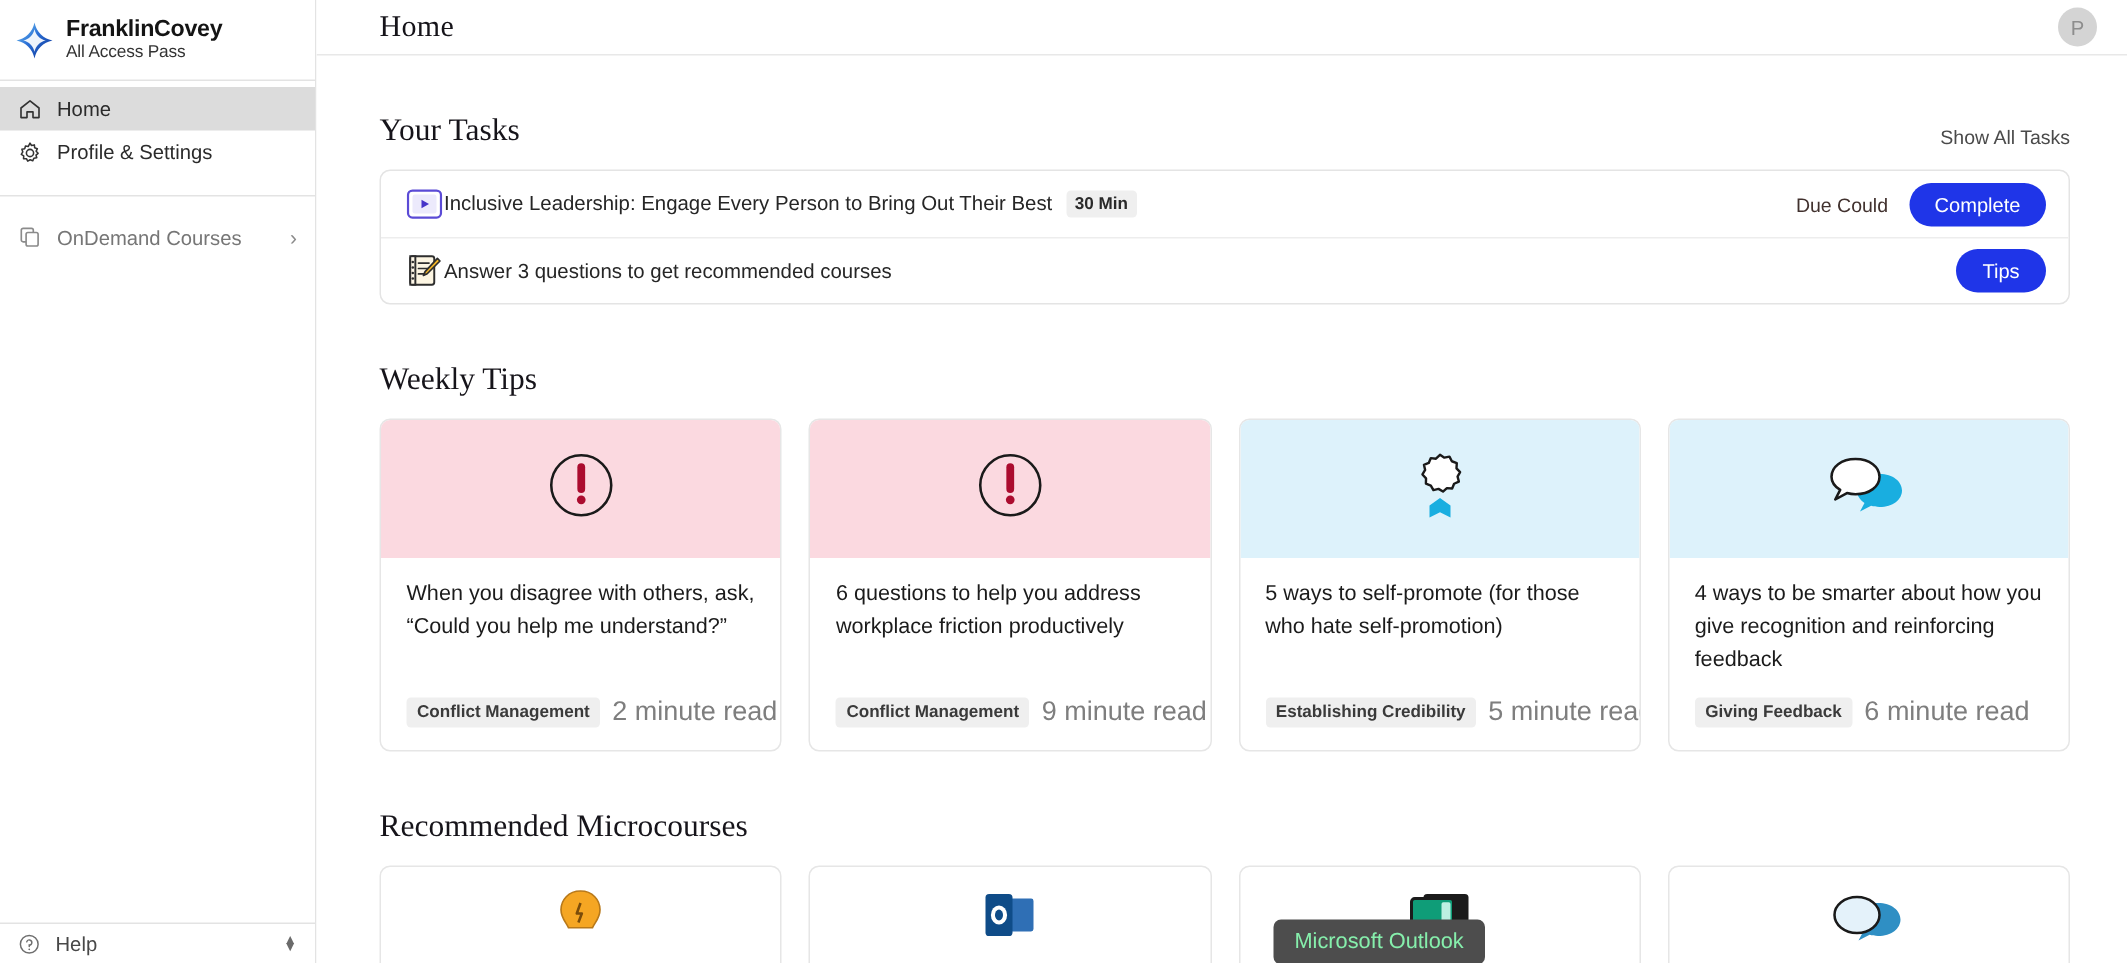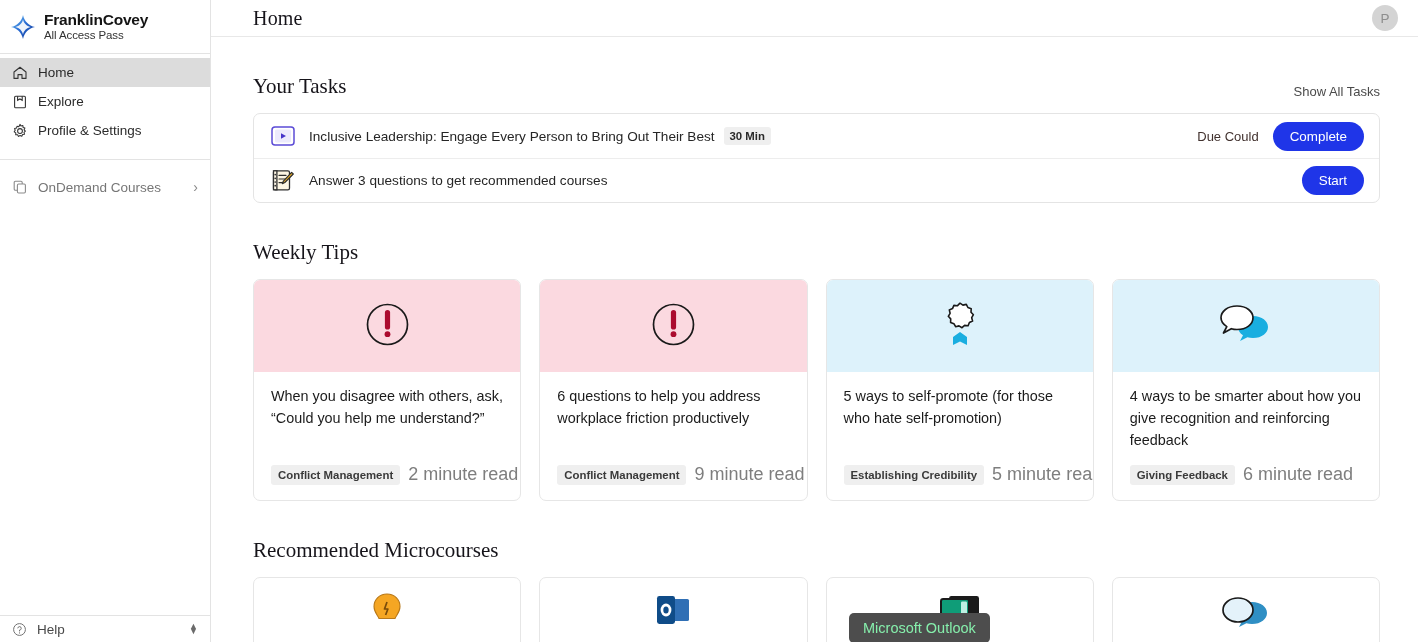--- a/index.html
+++ b/index.html
@@ -90,21 +90,21 @@
     margin-left: auto; font-size: 13px; color: #4a4a4a; cursor: pointer;
   }
 
   
   .tasks-card {
     border: 1px solid #e4e4e4; border-radius: 7px;
     background: #fff; overflow: hidden;
   }
   .task-row {
     height: 44px; display: flex; align-items: center;
-    padding: 0 15px 0 16px; gap: 13px;
+    padding: 0 15px 0 16px; 
   }
   .task-row + .task-row { border-top: 1px solid #ededed; }
   .task-icon { width: 26px; height: 24px; flex: 0 0 26px; display:flex; align-items:center; justify-content:center; }
   .task-title { font-size: 13.6px; color: #262626; }
   .pill-min {
     background: #efefef; border-radius: 3px; font-size: 11.4px;
     font-weight: 700; color: #2a2a2a; padding: 3px 6px; margin-left: 9px;
     display:inline-block; vertical-align: 1px;
   }
   .task-right { margin-left: auto; display: flex; align-items: center; gap: 14px; }
@@ -185,29 +185,20 @@
 
       <div class="nav-item active">
         <span class="nav-icon">
           <svg width="16" height="16" viewBox="0 0 16 16" fill="none" stroke="#333" stroke-width="1.1">
             <path d="M2 7 L8 2.3 L14 7 V13.4 H10 V9.6 H6 V13.4 H2 Z" stroke-linejoin="round"></path>
           </svg>
         </span>
         <span>Home</span>
       </div>
 
-      <div class="nav-item">
-        <span class="nav-icon">
-          <svg width="16" height="16" viewBox="0 0 16 16" fill="none" stroke="#333" stroke-width="1.1">
-            <rect x="2.6" y="2.2" width="10.8" height="11.6" rx="1.1"></rect>
-            <path d="M5.6 2.2 V6.2 L7.9 4.9 L10.2 6.2 V2.2"></path>
-          </svg>
-        </span>
-        <span>Explore</span>
-      </div>
 
       <div class="nav-item">
         <span class="nav-icon">
           <svg width="16" height="16" viewBox="0 0 16 16" fill="none" stroke="#333" stroke-width="1.05">
             <circle cx="8" cy="8" r="2.4"></circle>
             <path d="M8 1.4 L9 3.0 L10.9 2.6 L11.1 4.5 L12.9 5.1 L12.1 6.8 L13.4 8.2 L12.0 9.4 L12.5 11.2 L10.6 11.5 L9.8 13.2 L8.1 12.5 L6.5 13.4 L5.6 11.8 L3.7 11.8 L3.8 9.9 L2.2 8.9 L3.2 7.3 L2.6 5.5 L4.5 5.1 L5.0 3.3 L6.8 3.7 Z" stroke-linejoin="round"></path>
           </svg>
         </span>
         <span>Profile &amp; Settings</span>
       </div>
@@ -284,21 +275,21 @@
               <circle cx="4.2" cy="5.6" r="0.85" fill="#2e2e2e"></circle>
               <circle cx="4.2" cy="9.3" r="0.85" fill="#2e2e2e"></circle>
               <circle cx="4.2" cy="13" r="0.85" fill="#2e2e2e"></circle>
               <circle cx="4.2" cy="16.7" r="0.85" fill="#2e2e2e"></circle>
               <path d="M8 6.4 h7 M8 10 h7 M8 13.6 h5" stroke="#2e2e2e" stroke-width="1.15" stroke-linecap="round"></path>
               <path d="M20.6 3.3 L22.3 5 L13.8 13.5 L11.3 14.6 L12.4 12.1 Z" fill="#f0b429" stroke="#2e2e2e" stroke-width="1.15" stroke-linejoin="round"></path>
             </svg>
           </span>
           <span class="task-title">Answer 3 questions to get recommended courses</span>
           <span class="task-right">
-            <button class="btn-primary">Start</button>
+            <button class="btn-primary">Tips</button>
           </span>
         </div>
 
       </div>
 
       <div class="sec-head">
         <div class="sec-title">Weekly Tips</div>
       </div>
 
       <div class="tips-grid">

